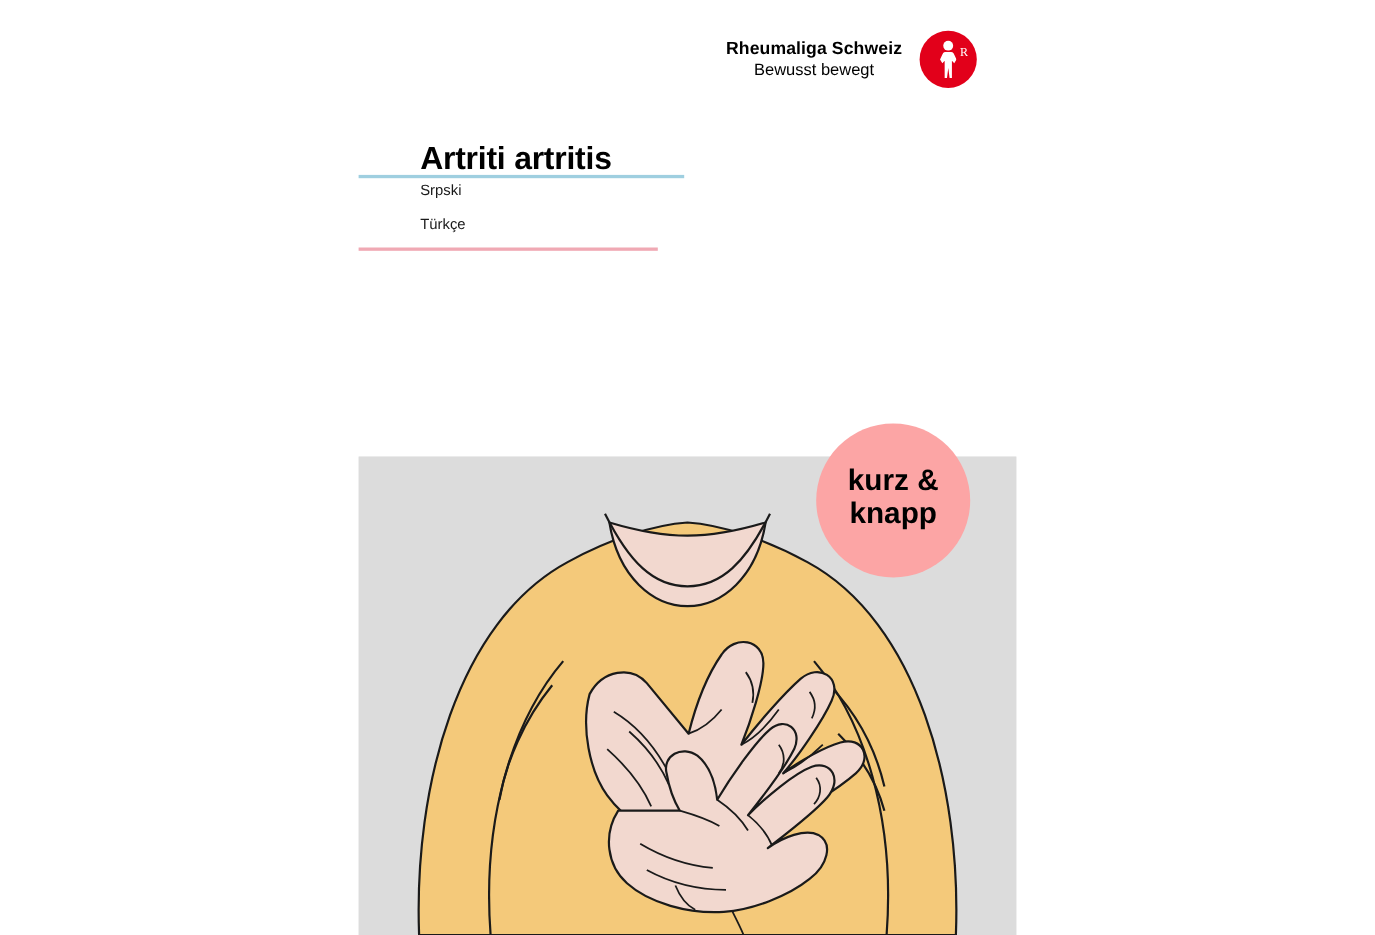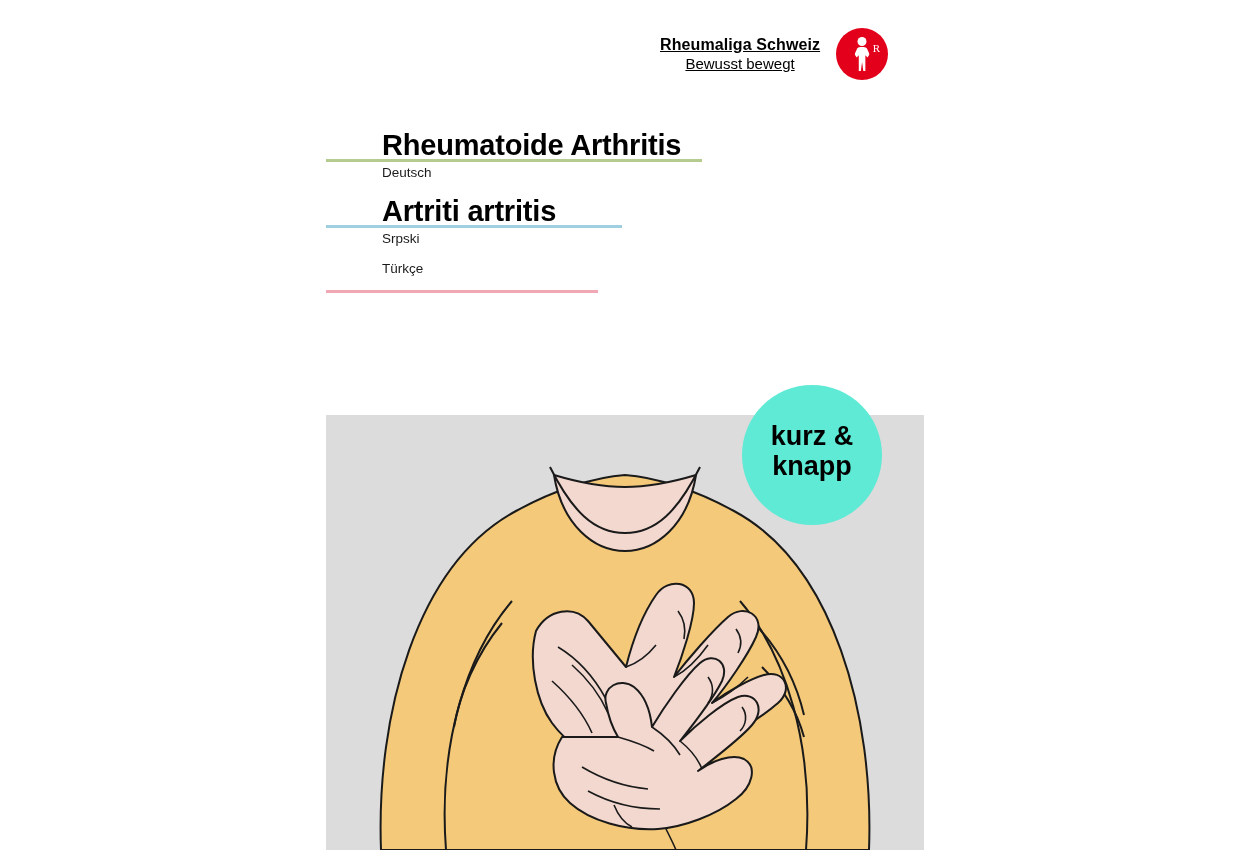--- a/index.html
+++ b/index.html
@@ -16,21 +16,20 @@
   }
 
   
   .logo-block {
     position: absolute;
     top: 28px;
     left: 660px;
     display: flex;
     align-items: center;
     gap: 16px;
-    text-decoration: underline;
   }
   .logo-text {
     text-align: right;
     line-height: 1.25;
   }
   .logo-title {
     font-size: 16px;
     font-weight: bold;
     color: #000000;
     letter-spacing: 0.1px;
@@ -126,21 +125,21 @@
   .illustration svg {
     display: block;
   }
   .kurz-badge {
     position: absolute;
     left: 742px;
     top: 385px;
     width: 140px;
     height: 140px;
     border-radius: 50%;
-    background: #5eead4;
+    background: #fca5a5;
     display: flex;
     align-items: center;
     justify-content: center;
   }
   .kurz-badge .kurz-text {
     font-size: 27px;
     font-weight: bold;
     line-height: 1.12;
     color: #000000;
     text-align: center;
@@ -158,25 +157,20 @@
   </div>
   <div class="logo-mark">
     <div class="figure-head"></div>
     <div class="figure-body"></div>
     <div class="figure-r">R</div>
   </div>
 </div>
 
 <div class="titles">
 
-  <div class="title-entry">
-    <div class="rule" style="width:376px;background:#b5cc8e;"></div>
-    <div class="title-text">Rheumatoide Arthritis</div>
-    <div class="lang-text">Deutsch</div>
-  </div>
 
   <div class="title-entry">
     <div class="rule" style="width:296px;background:#9fcfe0;"></div>
     <div class="title-text">Artriti artritis</div>
     <div class="lang-text">Srpski</div>
   </div>
 
 
   <div class="title-entry">
     <div class="rule" style="width:272px;background:#f0a9b4;"></div>

